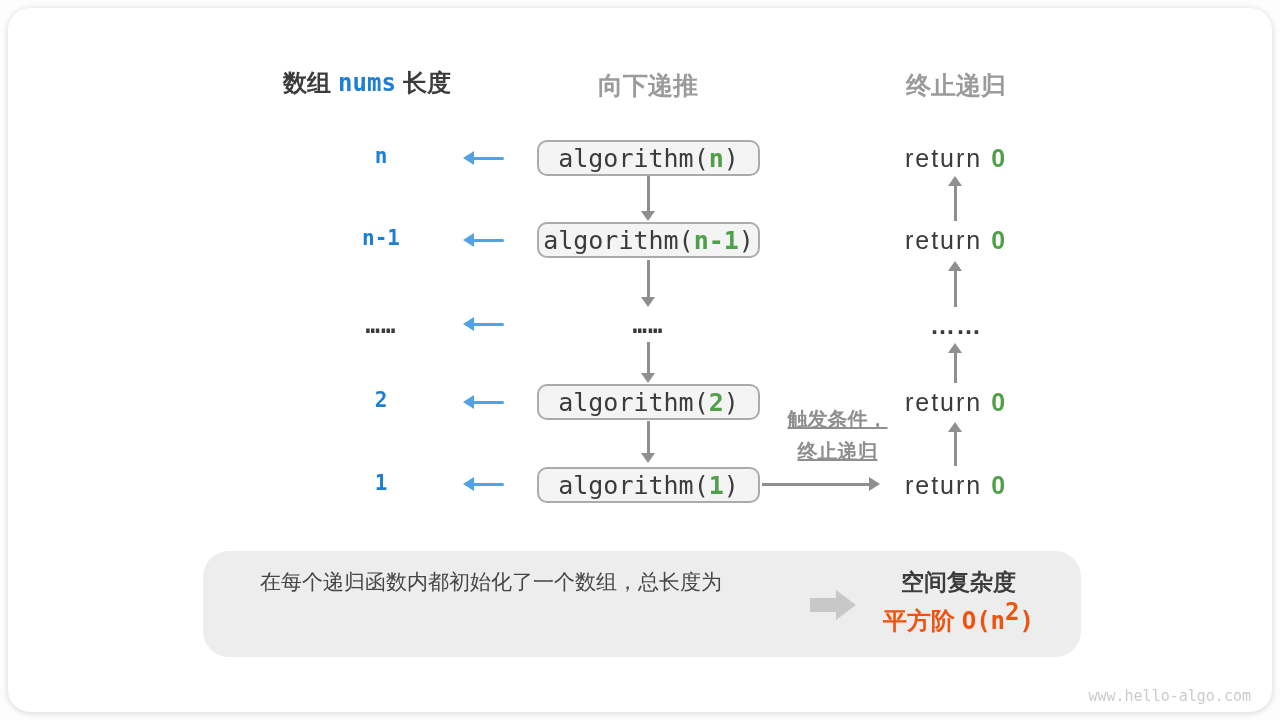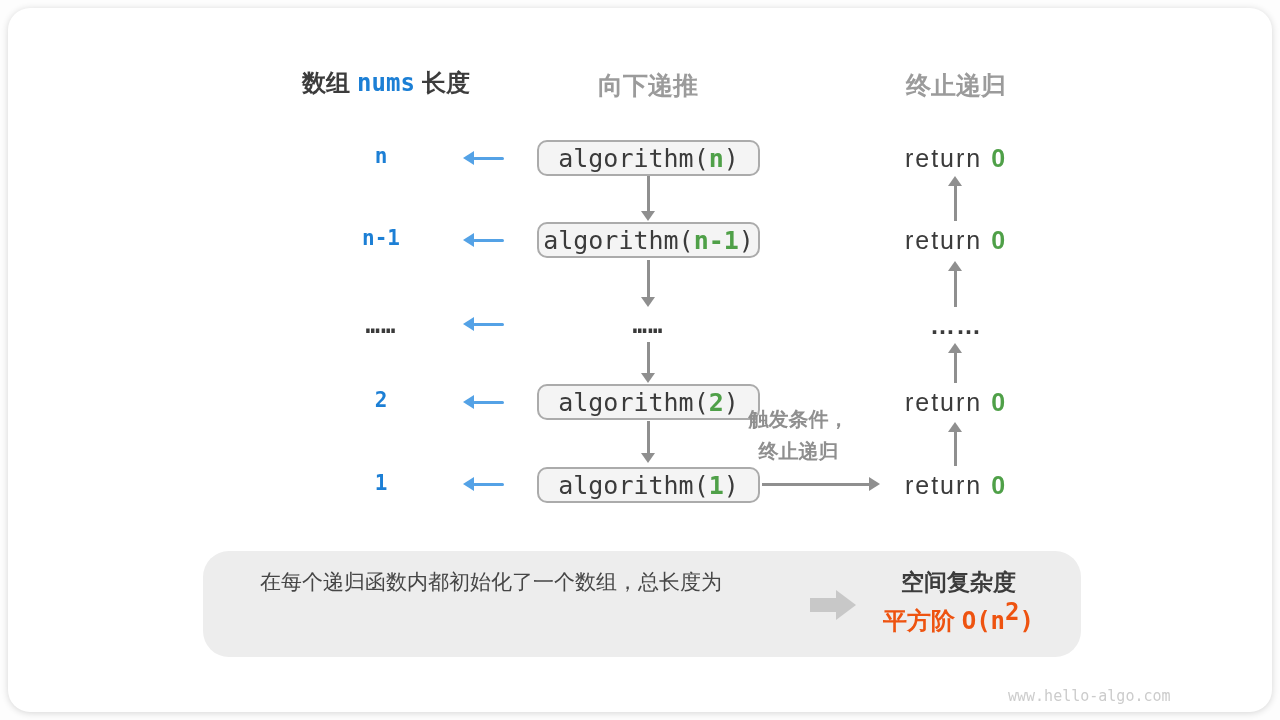--- a/index.html
+++ b/index.html
@@ -61,22 +61,22 @@
   .arrow-up .head{position:absolute;top:0;left:0;width:0;height:0;
     border-left:7.5px solid transparent;border-right:7.5px solid transparent;
     border-bottom:10px solid var(--arrowgray);}
   .arrow-right{position:absolute;left:754px;top:469px;width:118px;height:14px;}
   .arrow-right .shaft{position:absolute;left:0;right:10px;top:5.5px;height:3px;background:var(--arrowgray);}
   .arrow-right .head{position:absolute;right:0;top:0;width:0;height:0;
     border-top:7px solid transparent;border-bottom:7px solid transparent;
     border-left:11px solid var(--arrowgray);}
 
   
-  .note{position:absolute;left:728px;top:395px;width:125px;text-align:center;
-    font-size:20px;font-weight:700;color:var(--notegray);line-height:32px;}
+  .note{position:absolute;left:767px;top:395px;width:125px;text-align:center;
+    font-size:20px;font-weight:700;color:var(--notegray);line-height:32px;text-decoration:underline;}
 
   
   .panel{position:absolute;left:195px;top:543px;width:878px;height:106px;
     background:var(--panelbg);border-radius:26px;}
   .sum-line1{position:absolute;left:8px;top:17px;width:560px;text-align:center;
     font-size:21px;color:var(--optext);}
   .sum-formula{position:absolute;left:8px;top:53px;width:560px;text-align:center;
     white-space:pre;font-family:"DejaVu Sans Mono","Liberation Mono",monospace;
     font-size:23px;font-weight:700;color:var(--optext);}
   .fb{color:var(--blue);}
@@ -85,30 +85,30 @@
   .block-arrow .head{position:absolute;left:26px;top:0;width:0;height:0;
     border-top:15px solid transparent;border-bottom:15px solid transparent;
     border-left:20px solid var(--blockarrow);}
   .c-title{position:absolute;left:648px;top:16px;width:215px;text-align:center;
     font-size:23px;font-weight:700;color:var(--dark);}
   .c-value{position:absolute;left:648px;top:54px;width:215px;text-align:center;white-space:pre;
     font-size:24px;font-weight:700;color:var(--orange);}
   .c-value .mono{font-size:24px;font-weight:700;}
   .c-sup{font-size:16px;position:relative;top:-9px;font-weight:700;}
 
-  .watermark{position:absolute;left:1000px;top:679px;width:243px;
+  .watermark{position:absolute;left:1000px;top:679px;width:243px;text-align:right;
     font-family:"DejaVu Sans Mono","Liberation Mono",monospace;font-size:15px;color:var(--watermark);}
 </style>
 </head>
 <body>
 
 <div class="canvas">
   <div class="card">
 
-    <div class="hdr hdr-dark" style="left:223px;top:59px;"><span>数组</span><span class="hdr-code">nums</span><span>长度</span></div>
+    <div class="hdr hdr-dark" style="left:204px;top:59px;"><span>数组</span><span class="hdr-code">nums</span><span>长度</span></div>
     <div class="hdr hdr-gray" style="left:485px;top:61px;">向下递推</div>
     <div class="hdr hdr-gray" style="left:793px;top:61px;">终止递归</div>
 
     <div class="rowlabel" style="top:136px;">n</div>
     <div class="rowlabel" style="top:218px;">n-1</div>
     <div class="rowlabel dots" style="top:303px;">……</div>
     <div class="rowlabel" style="top:380px;">2</div>
     <div class="rowlabel" style="top:463px;">1</div>
 
     <div class="arrow-left" style="left:455px;top:143px;">

